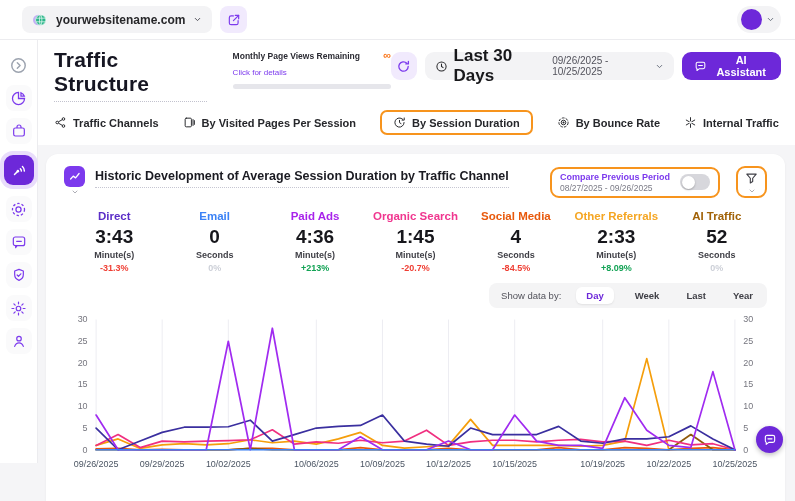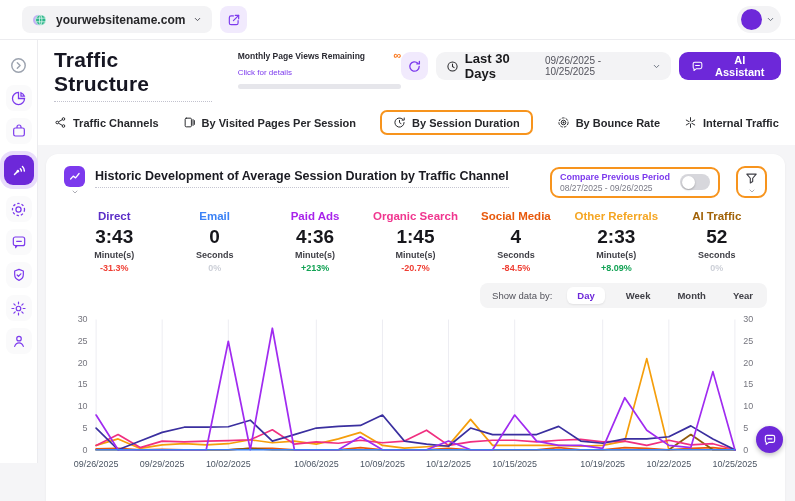--- a/index.html
+++ b/index.html
@@ -28,21 +28,21 @@
   .page-title { font-size:21px; font-weight:700; color:#161622; letter-spacing:.2px; border-bottom:1.5px dotted #C2C2CE; padding-bottom:5px; display:inline-block; }
   .quota { margin-left:26px; width:172px; padding-top:2px; }
   .quota-row { display:flex; align-items:center; justify-content:space-between; }
   .quota-label { font-size:8.5px; font-weight:700; color:#2B2B33; }
   .quota-inf { font-size:11px; font-weight:700; color:#F97316; line-height:1; }
   .quota-link { font-size:8px; color:#7C3AED; cursor:pointer; display:inline-block; margin-top:1px; }
   .quota-bar { margin-top:5px; height:5px; border-radius:3px; background:#E6E6EB; }
   .head-controls { margin-left:auto; display:flex; align-items:center; gap:8px; padding-top:4px; }
   .refresh-btn { width:28px; height:28px; border:none; border-radius:9px; background:#F1EAFD; color:#7C3AED; display:flex; align-items:center; justify-content:center; cursor:pointer; }
   .date-pill { display:flex; align-items:center; gap:6px; height:28px; background:#F3F3F5; border-radius:9px; padding:0 10px; cursor:pointer; }
-  .date-preset { font-size:13px; font-weight:700; color:#18181B; }
+  .date-preset { font-size:17px; font-weight:700; color:#18181B; }
   .date-range { font-size:10px; color:#52525B; }
   .ai-btn { display:flex; align-items:center; gap:6px; height:28px; border:none; border-radius:9px; background:#6D28D9; color:#FFFFFF; padding:0 12px; cursor:pointer; }
   .ai-btn span.lbl { font-size:11px; font-weight:700; }
 
   
   .tabs { background:#FFFFFF; display:flex; align-items:center; gap:24px; padding:6px 16px 10px 16px; }
   .tab { display:flex; align-items:center; gap:6px; background:none; border:none; font-family:inherit; font-size:11px; font-weight:700; color:#26272B; cursor:pointer; padding:5px 0; }
   .tab.hl { border:2.5px solid #F7941D; border-radius:7px; padding:4px 11px; }
 
   
@@ -397,21 +397,21 @@
               <div class="unit">Seconds</div>
               <div class="chg" style="color: rgb(205, 208, 216);">0%</div>
             </div>
           </div>
 
           <div class="showdata-row">
             <div class="showdata">
               <span class="sd-label">Show data by:</span>
               <button class="sd-opt sel">Day</button>
               <button class="sd-opt">Week</button>
-              <button class="sd-opt">Month</button>
+              <button class="sd-opt">Last</button>
               <button class="sd-opt">Year</button>
             </div>
           </div>
 
           <div class="chart-wrap">
             <svg id="chart-svg" viewBox="0 0 745 186">
                 <line x1="34.0" y1="8" x2="34.0" y2="146" stroke="#ECECF1" stroke-width="1"></line>
                 <text x="34.0" y="164" text-anchor="middle" class="xl">09/26/2025</text>
                 <line x1="104.0" y1="8" x2="104.0" y2="146" stroke="#ECECF1" stroke-width="1"></line>
                 <text x="104.0" y="164" text-anchor="middle" class="xl">09/29/2025</text>

